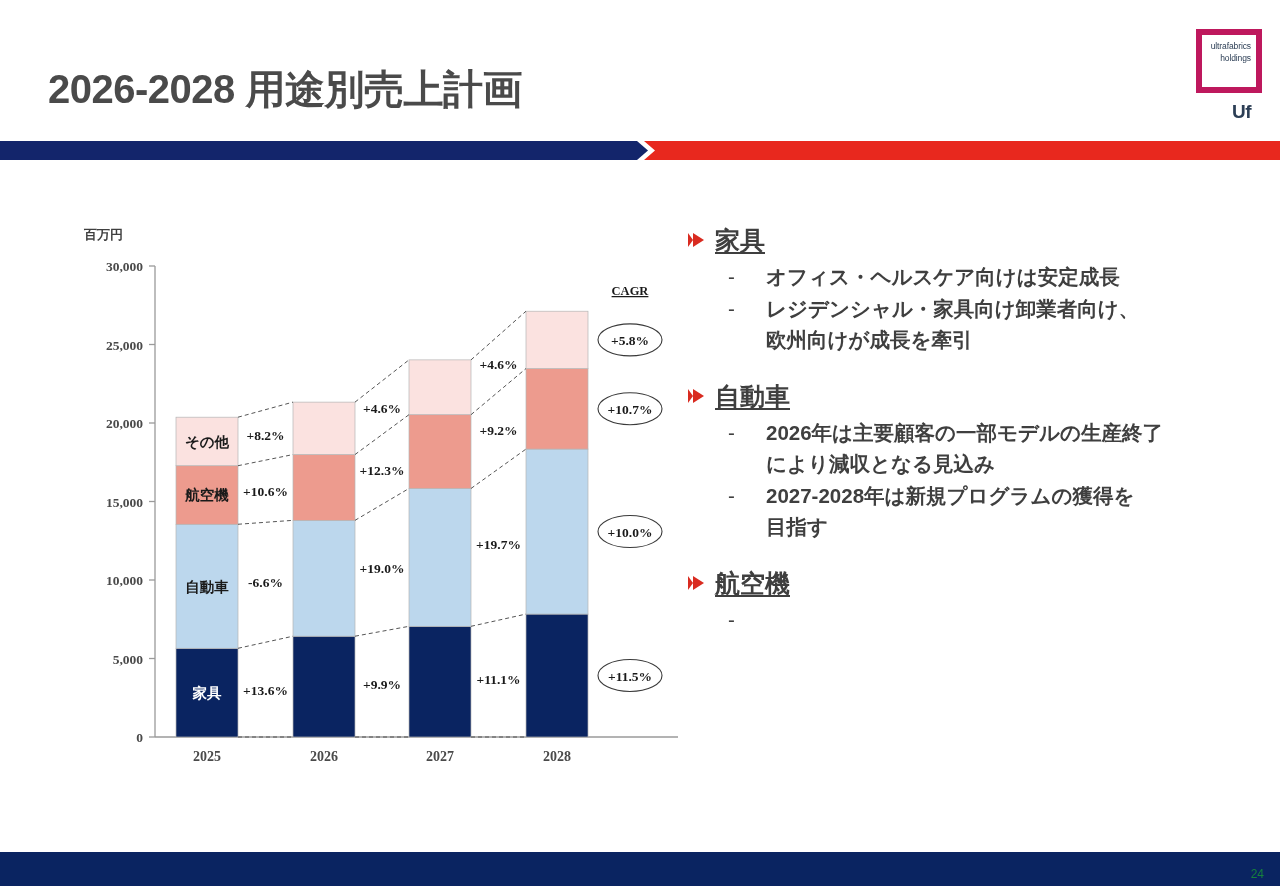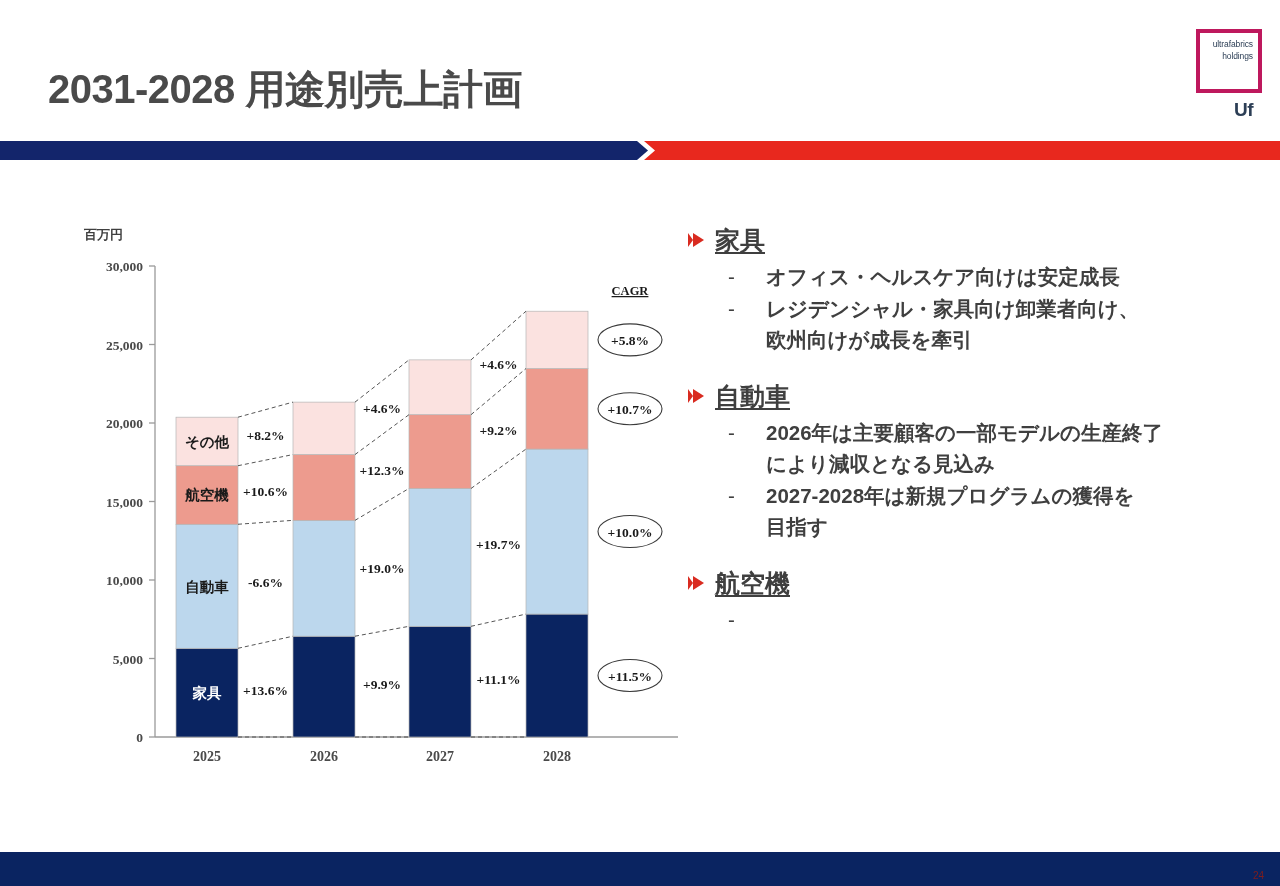--- a/index.html
+++ b/index.html
@@ -30,21 +30,21 @@
     color: #4a4a4a;
     letter-spacing: -0.5px;
     white-space: nowrap;
   }
   .logo-box {
     position: absolute;
     right: 18px;
     top: 29px;
     width: 66px;
     height: 64px;
-    border: 4px solid #be185d;
+    border: 6px solid #be185d;
     box-sizing: border-box;
     padding: 5px 5px 3px 4px;
     text-align: right;
     background: #ffffff;
   }
   .logo-line1, .logo-line2 {
     font-size: 8.5px;
     color: #2c3e55;
     line-height: 12px;
     letter-spacing: -0.1px;
@@ -91,22 +91,22 @@
     left: 0;
     bottom: 0;
     width: 1280px;
     height: 34px;
     background: #0a2461;
   }
   .page-number {
     position: absolute;
     right: 16px;
     bottom: 5px;
-    font-size: 10px;
-    color: #7f1d1d;
+    font-size: 12px;
+    color: #15803d;
   }
 
   
   .chart-area {
     position: absolute;
     left: 0;
     top: 195px;
     width: 670px;
     height: 600px;
     margin-left: 28px;
@@ -212,21 +212,21 @@
     box-sizing: content-box;
     color: #3f3f3f;
   }
   .bullet-text { flex: 1 1 auto; font-weight: bold; }
 </style>
 </head>
 <body>
 
 <div class="slide">
 
-  <div class="slide-title">2031-2028 用途別売上計画</div>
+  <div class="slide-title">2026-2028 用途別売上計画</div>
 
   <div class="logo-box">
     <div class="logo-line1">ultrafabrics</div>
     <div class="logo-line2">holdings</div>
     <div class="logo-mark">Uf</div>
   </div>
 
   <div class="divider">
     <div class="divider-navy"></div>
     <div class="divider-red"></div>

